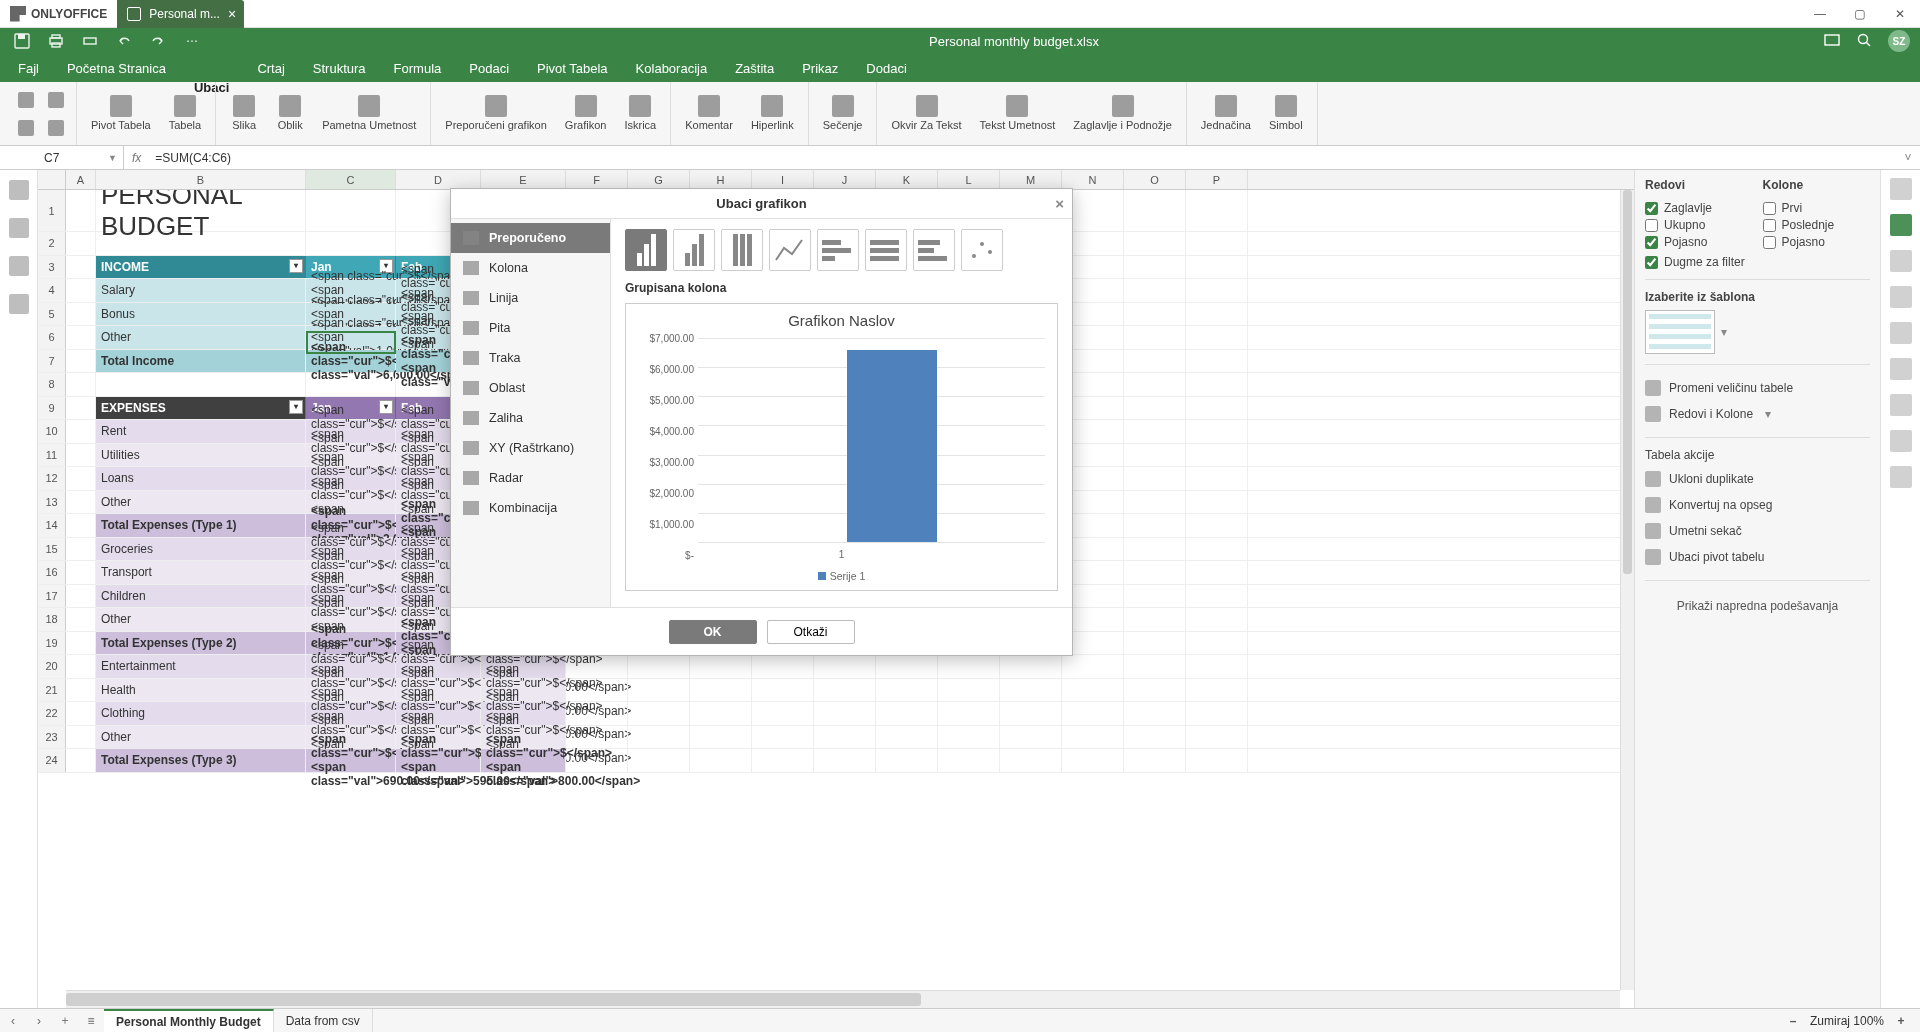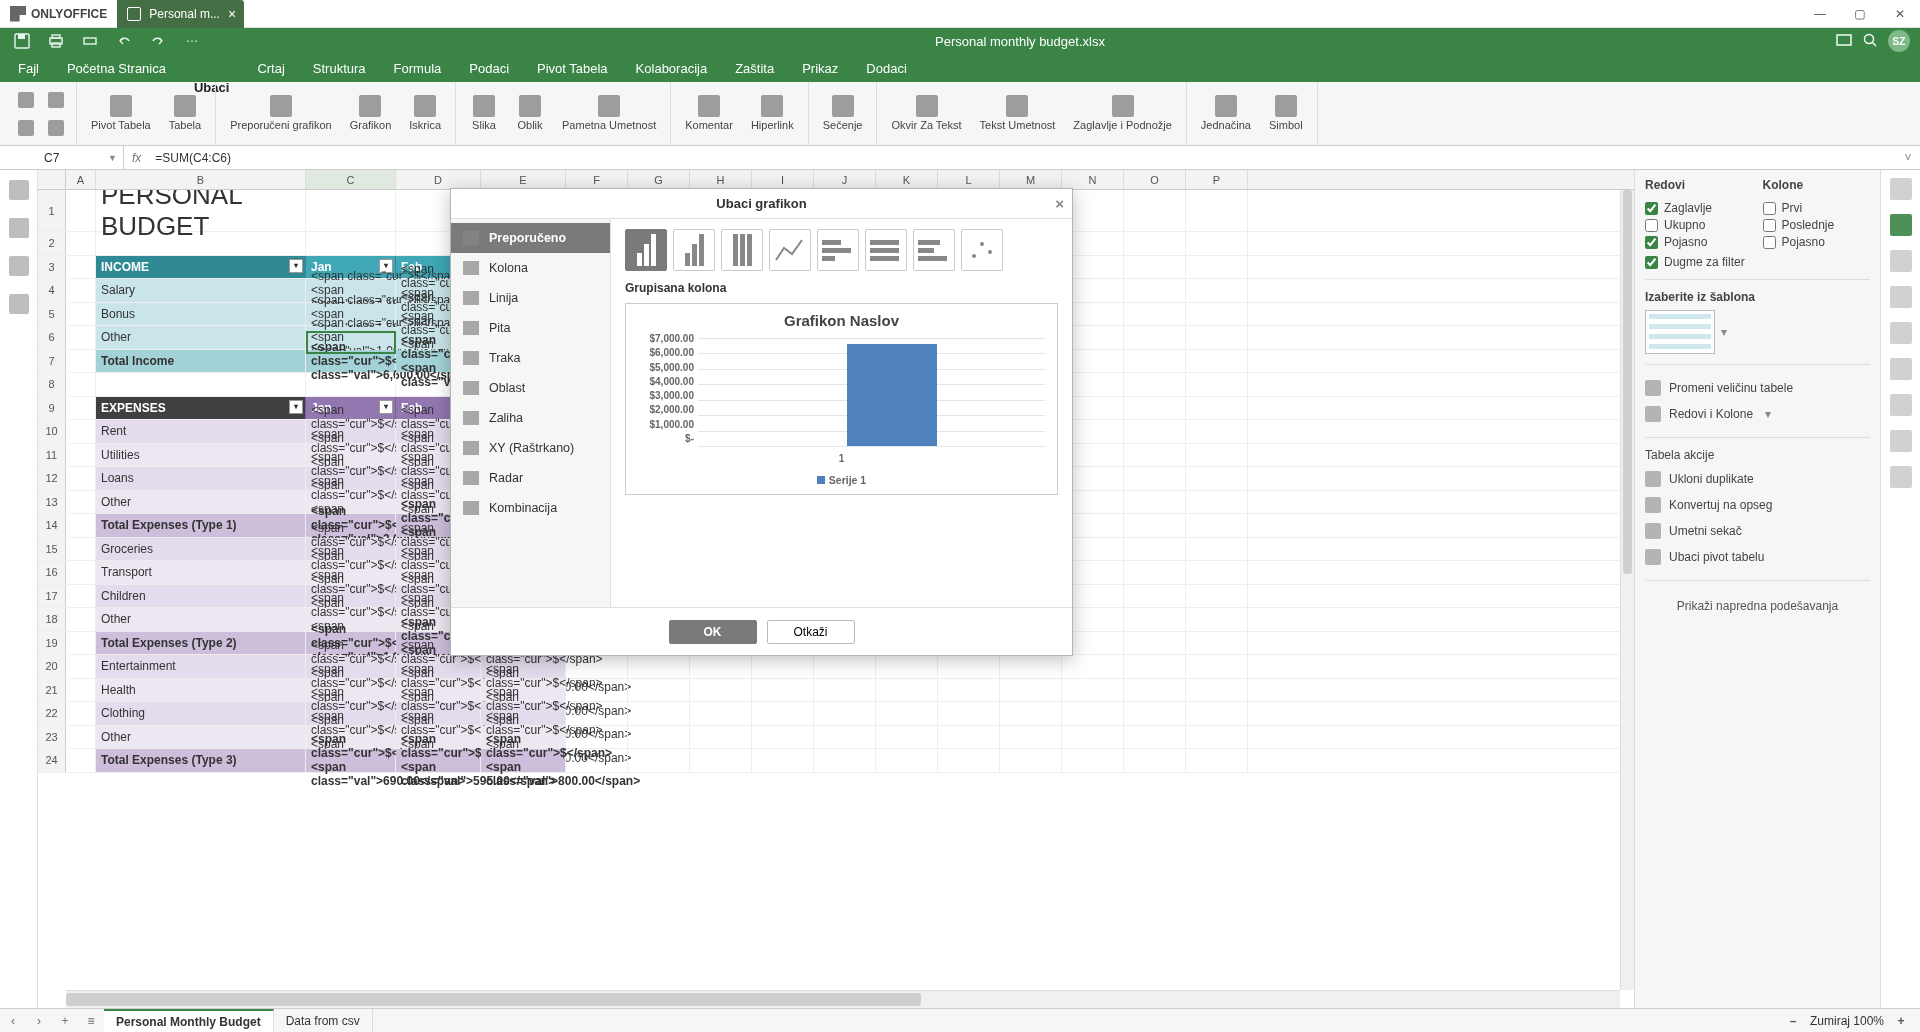--- a/index.html
+++ b/index.html
@@ -15,21 +15,21 @@
 .titlebar .spacer { flex: 1; }
 .titlebar .winbtns { display: flex; }
 .titlebar .winbtn { width: 40px; height: 28px; display: flex; align-items: center; justify-content: center; color: #555; cursor: pointer; }
 
 
 .greenbar { height: 54px; background: #3a8546; color: #fff; display: flex; flex-direction: column; }
 .greenbar .docrow { height: 26px; display: flex; align-items: center; }
 .greenbar .docrow .qat { display: flex; align-items: center; gap: 14px; padding: 0 12px; }
 .greenbar .docrow .qat .qbtn { width: 20px; height: 20px; display: flex; align-items: center; justify-content: center; opacity: .9; cursor: pointer; }
 .greenbar .docrow .doctitle { flex: 1; text-align: center; font-size: 13px; }
-.greenbar .docrow .rightctl { display: flex; align-items: center; gap: 10px; padding: 0 10px; }
+.greenbar .docrow .rightctl { display: flex; align-items: center; gap: 16px; padding: 0 10px; }
 .greenbar .docrow .avatar { width: 22px; height: 22px; border-radius: 50%; background: #7fb98a; display: flex; align-items: center; justify-content: center; font-size: 10px; font-weight: 600; }
 .greenbar .menus { height: 28px; display: flex; align-items: stretch; padding: 0 4px; }
 .greenbar .menus .menu { padding: 0 14px; display: flex; align-items: center; font-size: 13px; cursor: pointer; }
 .greenbar .menus .menu.active { background: #f6f6f6; color: #222; font-weight: 600; border-top-left-radius: 3px; border-top-right-radius: 3px; margin-top: 33px; }
 .greenbar .menus .rspacer { flex: 1; }
 
 
 .ribbon { height: 64px; background: #f6f6f6; border-bottom: 1px solid #ccc; display: flex; align-items: stretch; padding: 0 6px; gap: 0; }
 .ribbon .grp { display: flex; align-items: center; padding: 0 8px; border-right: 1px solid #ddd; gap: 6px; }
 .ribbon .btn { display: flex; flex-direction: column; align-items: center; justify-content: center; gap: 2px; padding: 4px 6px; cursor: pointer; border-radius: 3px; min-width: 40px; }
@@ -113,26 +113,26 @@
 .dialog .dleft .item { display: flex; align-items: center; gap: 10px; padding: 8px 12px; font-size: 12.5px; cursor: pointer; }
 .dialog .dleft .item.active { background: #7a7a7a; color: #fff; font-weight: 600; }
 .dialog .dleft .item .ii { width: 16px; height: 14px; background: #888; opacity: .7; }
 .dialog .dright { flex: 1; padding: 10px 14px; }
 .dialog .thumbs { display: flex; gap: 6px; margin-bottom: 10px; }
 .dialog .thumb { width: 42px; height: 42px; border: 1px solid #ccc; border-radius: 2px; background: #fff; display: flex; align-items: flex-end; justify-content: center; gap: 2px; padding: 4px; cursor: pointer; }
 .dialog .thumb.active { background: #7a7a7a; border-color: #7a7a7a; }
 .dialog .thumb .bar { width: 5px; background: #888; }
 .dialog .thumb.active .bar { background: #fff; }
 .dialog .subh { font-weight: 600; font-size: 12px; margin: 4px 0 8px; }
-.dialog .chartbox { border: 1px solid #ccc; height: 192px; padding: 8px 10px; position: relative; font-weight: bold; }
+.dialog .chartbox { border: 1px solid #ccc; height: 288px; padding: 8px 10px; position: relative; }
 .dialog .chartbox .ctitle { text-align: center; font-size: 15px; color: #444; margin-bottom: 6px; }
 .dialog .plot { position: absolute; left: 72px; right: 12px; top: 34px; bottom: 48px; }
 .dialog .grid-lines { position: absolute; inset: 0; }
 .dialog .gl { position: absolute; left: 0; right: 0; height: 1px; background: #e4e4e4; }
-.dialog .ylabels { position: absolute; left: 8px; top: 34px; bottom: 56px; width: 60px; font-size: 10px; color: #666; }
+.dialog .ylabels { position: absolute; left: 8px; top: 34px; bottom: 35px; width: 60px; font-size: 10px; color: #666; }
 .dialog .ylabels div { position: absolute; right: 0; transform: translateY(-50%); }
 .dialog .barv { position: absolute; background: #4f81bd; }
 .dialog .xlabel { position: absolute; bottom: 30px; left: 0; right: 0; text-align: center; font-size: 10px; color: #666; }
 .dialog .legend { position: absolute; bottom: 8px; left: 0; right: 0; text-align: center; font-size: 10.5px; color: #666; }
 .dialog .legend .sw { display: inline-block; width: 8px; height: 8px; background: #4f81bd; margin-right: 4px; }
 .dialog .dbtns { height: 48px; border-top: 1px solid #e0e0e0; display: flex; align-items: center; justify-content: center; gap: 10px; }
 .dialog .dbtn { width: 88px; height: 24px; border: 1px solid #bbb; background: #fff; border-radius: 2px; cursor: pointer; font-size: 12px; }
 .dialog .dbtn.primary { background: #7a7a7a; color: #fff; border-color: #7a7a7a; font-weight: 600; text-align: center; }
 
 .colB { width: 210px; } .colC { width: 90px; } .colD { width: 85px; } .colE { width: 85px; }
@@ -250,45 +250,45 @@
 Tabela</span>
       </div>
     <div class="btn">
         <span class="ico"></span>
         <span class="lbl">Tabela</span>
       </div>
   </div>
   <div class="grp">
     <div class="btn">
         <span class="ico"></span>
+        <span class="lbl">Slika</span>
+      </div>
+    <div class="btn">
+        <span class="ico"></span>
+        <span class="lbl">Oblik</span>
+      </div>
+    <div class="btn">
+        <span class="ico"></span>
+        <span class="lbl">Pametna
+Umetnost</span>
+      </div>
+  </div>
+  <div class="grp">
+    <div class="btn">
+        <span class="ico"></span>
         <span class="lbl">Preporučeni
 grafikon</span>
       </div>
     <div class="btn">
         <span class="ico"></span>
         <span class="lbl">Grafikon</span>
       </div>
     <div class="btn">
         <span class="ico"></span>
         <span class="lbl">Iskrica</span>
-      </div>
-  </div>
-  <div class="grp">
-    <div class="btn">
-        <span class="ico"></span>
-        <span class="lbl">Slika</span>
-      </div>
-    <div class="btn">
-        <span class="ico"></span>
-        <span class="lbl">Oblik</span>
-      </div>
-    <div class="btn">
-        <span class="ico"></span>
-        <span class="lbl">Pametna
-Umetnost</span>
       </div>
   </div>
   <div class="grp">
     <div class="btn">
         <span class="ico"></span>
         <span class="lbl">Komentar</span>
       </div>
     <div class="btn">
         <span class="ico"></span>
         <span class="lbl">Hiperlink</span>

